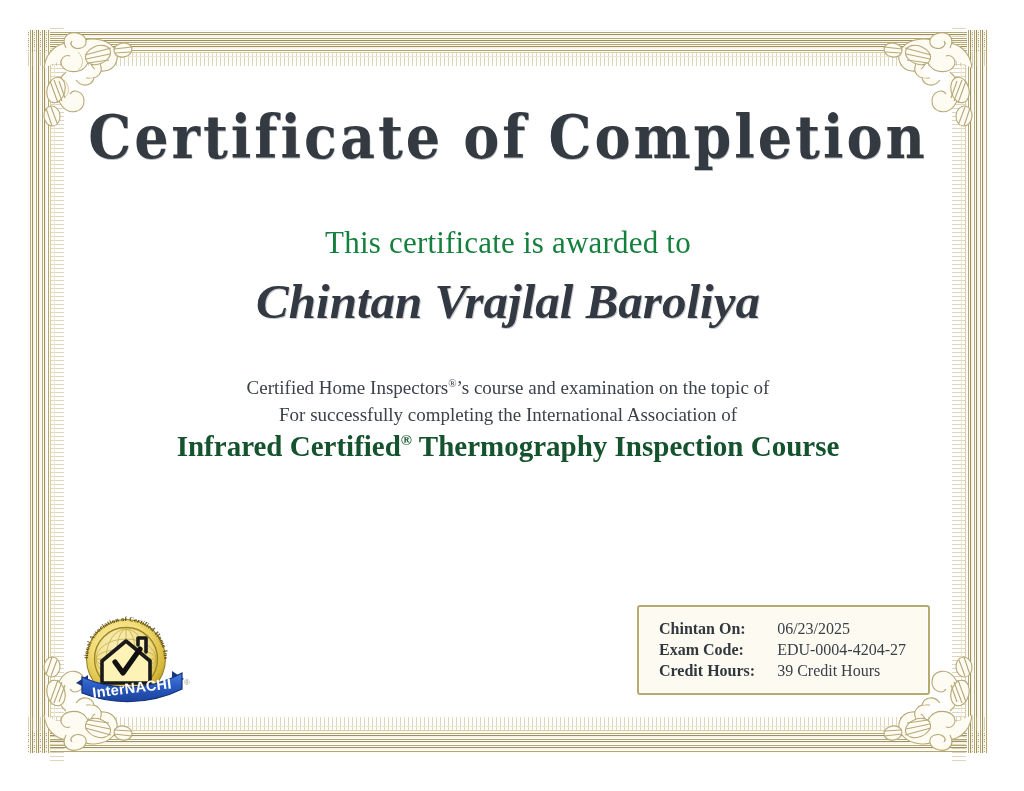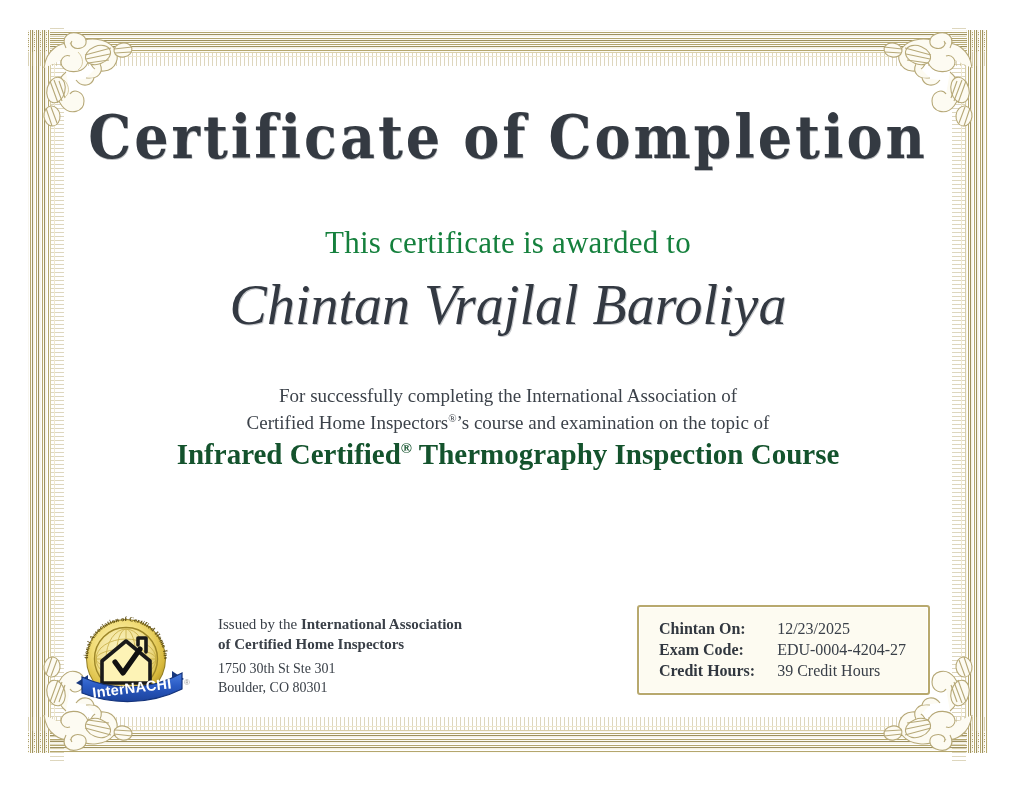--- a/index.html
+++ b/index.html
@@ -159,22 +159,22 @@
   .awarded-to {
     margin-top: 56px;
     font-size: 31px;
     color: #15803d;
     letter-spacing: .2px;
     text-align: center;
   }
 
   .recipient {
     margin-top: 14px;
-    font-size: 56px;
-    font-weight: 400;
+    font-size: 49px;
+    font-weight: 700;
     font-style: italic;
     color: #333942;
     text-align: center;
     line-height: 1.1;
     letter-spacing: 0px;
     white-space: nowrap;
     text-shadow: 1px 1px 0 rgba(70,76,86,.30);
   }
 
   .desc {
@@ -379,22 +379,22 @@
 
     <div class="title">
       <span class="tword">Certificate</span><span class="tword">of</span><span class="tword">Completion</span>
     </div>
 
     <div class="awarded-to">This certificate is awarded to</div>
 
     <div class="recipient">Chintan Vrajlal Baroliya</div>
 
     <div class="desc">
+      <div><span>Certified Home Inspectors</span><sup>®</sup><span>’s course and examination on the topic of</span></div>
       <div>For successfully completing the International Association of</div>
-      <div><span>Certified Home Inspectors</span><sup>®</sup><span>’s course and examination on the topic of</span></div>
     </div>
 
     <div class="course"><span>Infrared Certified</span><sup>®</sup> <span>Thermography Inspection Course</span></div>
 
     <div class="footer">
 
       <div class="issuer-block">
 
         <div class="logo">
           <svg viewBox="0 0 132 108" width="132" height="108" aria-hidden="true">
@@ -445,36 +445,28 @@
               <path d="M4 78 L16 70 L16 84 Z" fill="#17387f"></path>
               <path d="M112 74 L100 66 L100 80 Z" fill="#17387f"></path>
               <path d="M10 72 C40 86 78 86 110 68 L110 84 C78 100 40 100 10 88 Z" fill="url(#ribbonGrad)" stroke="#14337a" stroke-width="1.2"></path>
               <text x="60" y="88" text-anchor="middle" font-family="'Liberation Sans', sans-serif" font-size="14.5" font-weight="700" fill="#ffffff" letter-spacing="0.2" transform="rotate(-7 60 84)">InterNACHI</text>
             </g>
 
             <text x="112" y="80" font-family="'Liberation Sans', sans-serif" font-size="8" fill="#9a9a9a">®</text>
           </svg>
         </div>
 
-        <div class="issuer-text">
-          <div class="line1"><span>Issued by the </span><b>International Association</b></div>
-          <div class="org2">of Certified Home Inspectors</div>
-          <div class="addr">
-            <div>1750 30th St Ste 301</div>
-            <div>Boulder, CO 80301</div>
-          </div>
-        </div>
       </div>
 
       <div class="details-box">
         <table class="details-table">
           <tbody>
             <tr>
               <td class="k">Chintan On:</td>
-              <td class="v">12/23/2025</td>
+              <td class="v">06/23/2025</td>
             </tr>
             <tr>
               <td class="k">Exam Code:</td>
               <td class="v">EDU-0004-4204-27</td>
             </tr>
             <tr>
               <td class="k">Credit Hours:</td>
               <td class="v">39 Credit Hours</td>
             </tr>
           </tbody>

